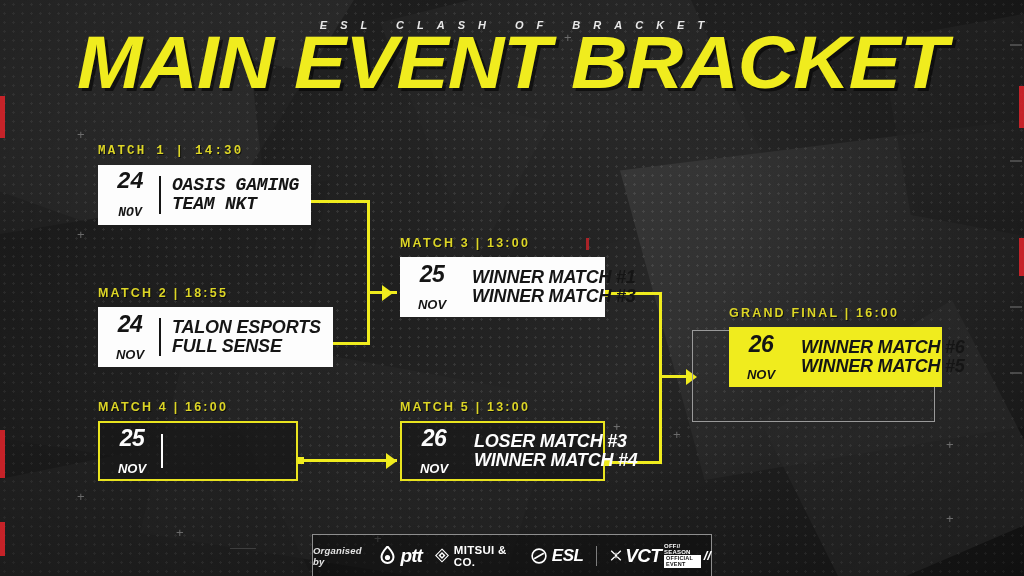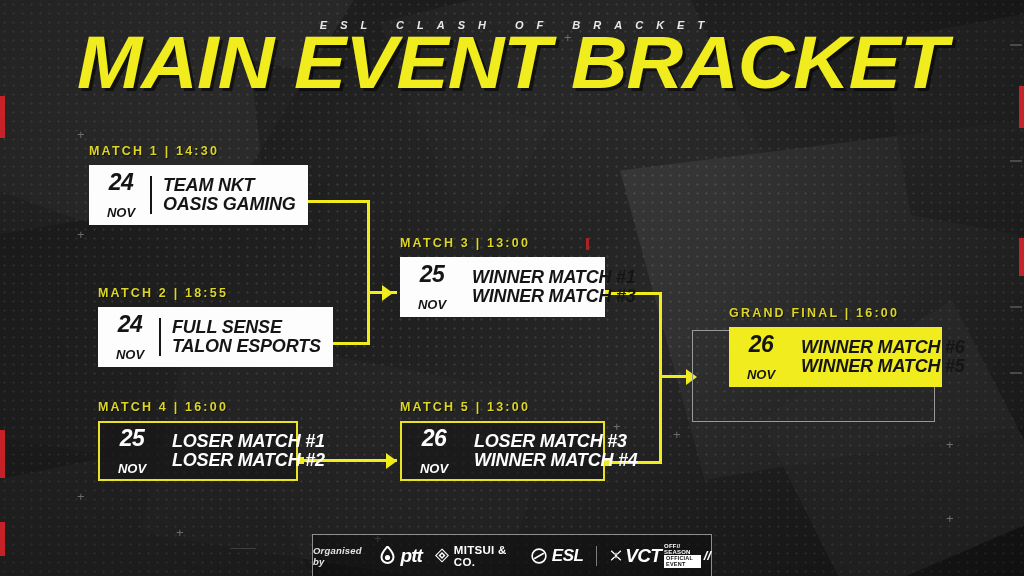--- a/index.html
+++ b/index.html
@@ -222,46 +222,46 @@
 
   <div class="conn v" style="left:659px; top:292px; height:172px;"></div>
 
   <div class="conn h" style="left:659px; top:375px; width:30px;"></div>
   <div class="arrow" style="left:686px; top:369px;"></div>
 
   <div class="dot" style="left:297px; top:457px;"></div>
   <div class="conn h" style="left:300px; top:459px; width:97px;"></div>
   <div class="arrow" style="left:386px; top:453px;"></div>
 
-  <div class="match" style="left:89px; top:144px;">
+  <div class="match" style="left:98px; top:144px;font-family:Liberation Mono, monospace;">
     <div class="match-label">MATCH 1  |  14:30</div>
     <div class="card white">
       <div class="date">
         <span class="d">24</span>
         <span class="m">NOV</span>
       </div>
       <div class="divider"></div>
       <div class="teams">
+        <span>OASIS GAMING</span>
         <span>TEAM NKT</span>
-        <span>OASIS GAMING</span>
       </div>
     </div>
   </div>
 
   <div class="match" style="left:98px; top:286px;">
     <div class="match-label">MATCH 2  |  18:55</div>
     <div class="card white">
       <div class="date">
         <span class="d">24</span>
         <span class="m">NOV</span>
       </div>
       <div class="divider"></div>
       <div class="teams">
+        <span>TALON ESPORTS</span>
         <span>FULL SENSE</span>
-        <span>TALON ESPORTS</span>
       </div>
     </div>
   </div>
 
   <div class="match" style="left:400px; top:236px;">
     <div class="match-label">MATCH 3  |  13:00</div>
     <div class="card white" style="width:205px;">
       <div class="date">
         <span class="d">25</span>
         <span class="m">NOV</span>
@@ -275,24 +275,20 @@
   </div>
 
   <div class="match" style="left:98px; top:400px;">
     <div class="match-label">MATCH 4  |  16:00</div>
     <div class="card outline" style="width:200px;">
       <div class="date">
         <span class="d">25</span>
         <span class="m">NOV</span>
       </div>
       <div class="divider"></div>
-      <div class="teams">
-        <span>LOSER MATCH #1</span>
-        <span>LOSER MATCH #2</span>
-      </div>
     </div>
   </div>
 
   <div class="match" style="left:400px; top:400px;">
     <div class="match-label">MATCH 5  |  13:00</div>
     <div class="card outline" style="width:205px;">
       <div class="date">
         <span class="d">26</span>
         <span class="m">NOV</span>
       </div>

